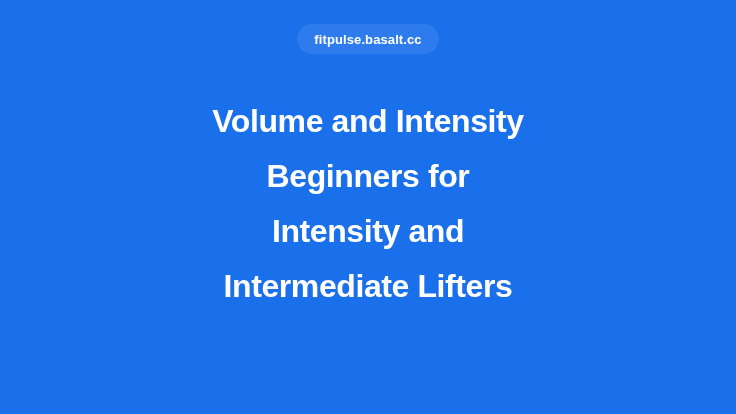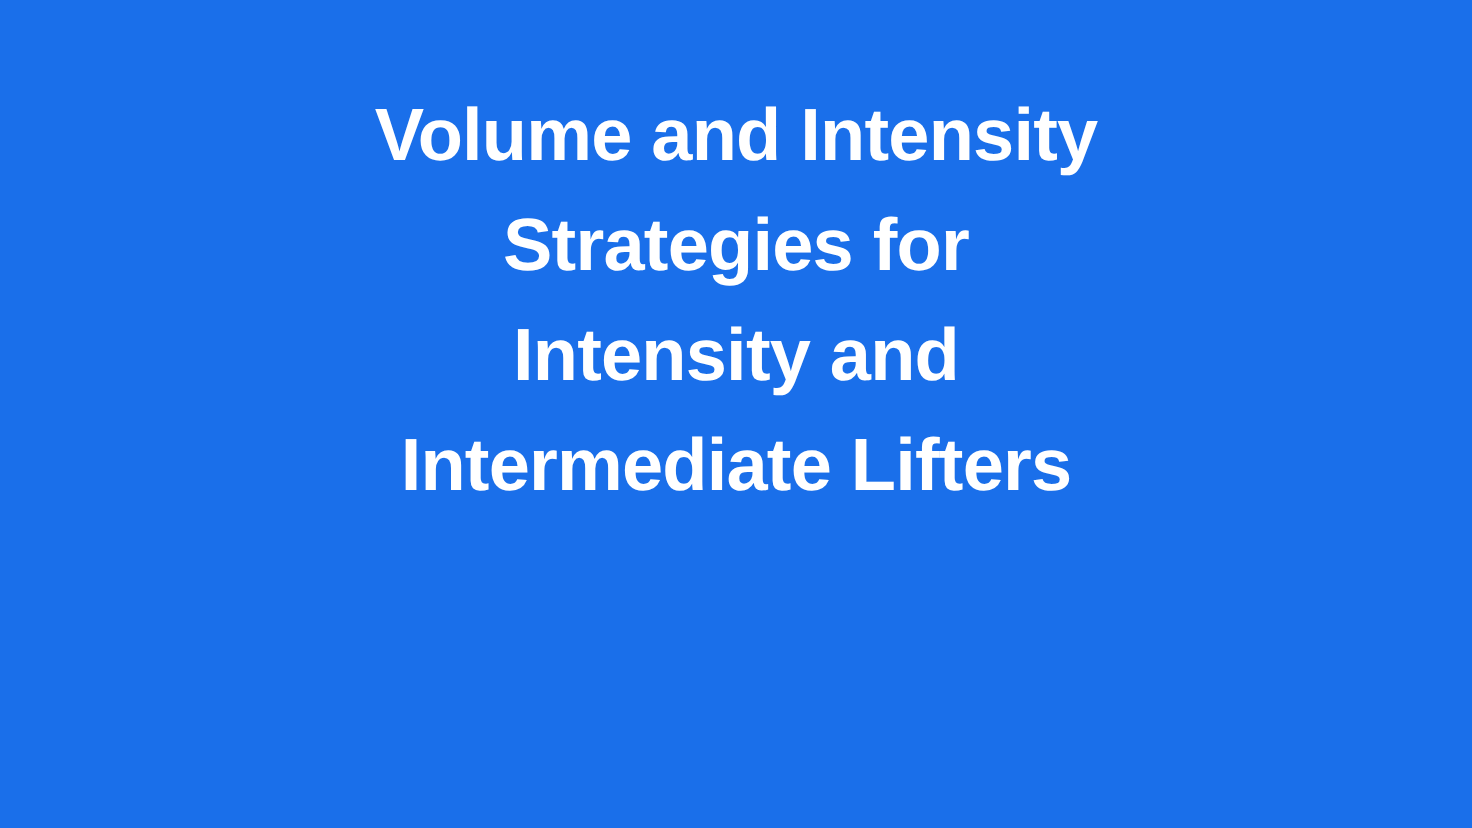--- a/index.html
+++ b/index.html
@@ -54,40 +54,43 @@
 
   
   .title-block {
     margin-top: 40px;
     width: 640px;
     text-align: center;
   }
 
   .title {
     color: #ffffff;
-    font-size: 37px;
+    font-size: 32px;
     font-weight: bold;
     line-height: 55px;
     letter-spacing: -0.4px;
     margin: 0;
   }
 
   .title .line {
     display: block;
     white-space: nowrap;
   }
 </style>
 </head>
 <body style="background: rgb(26, 111, 234);">
 
 <div class="cover" style="background: rgb(26, 111, 234);">
 
+  <div class="badge-row">
+    <span class="badge" style="background: rgb(46, 123, 238); color: rgb(255, 255, 255);">fitpulse.basalt.cc</span>
+  </div>
 
   <div class="title-block">
     <h1 class="title" style="color: rgb(255, 255, 255);">
       <span class="line">Volume and Intensity</span>
-      <span class="line">Strategies for</span>
+      <span class="line">Beginners for</span>
       <span class="line">Intensity and</span>
       <span class="line">Intermediate Lifters</span>
     </h1>
   </div>
 
 </div>
 
 </body></html>

